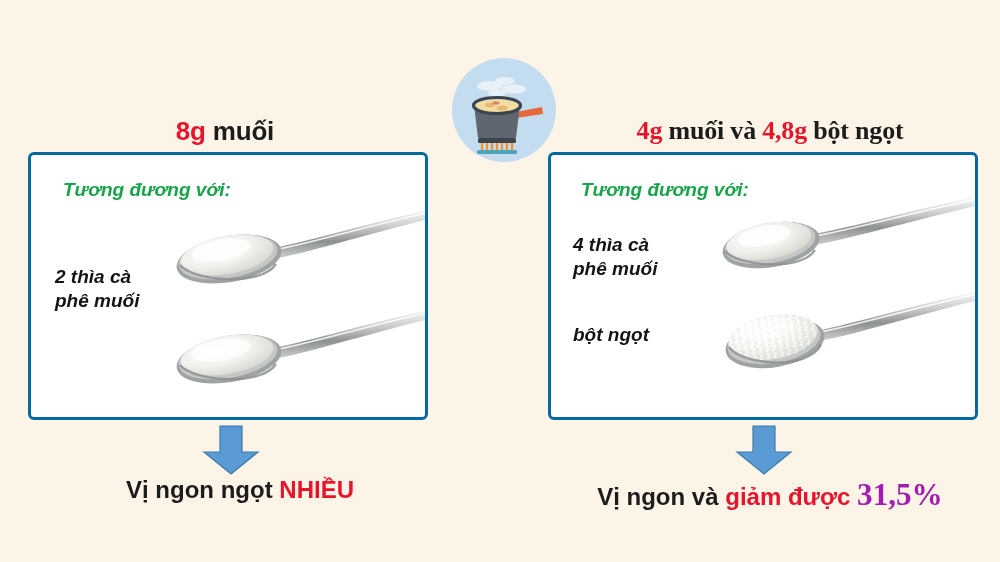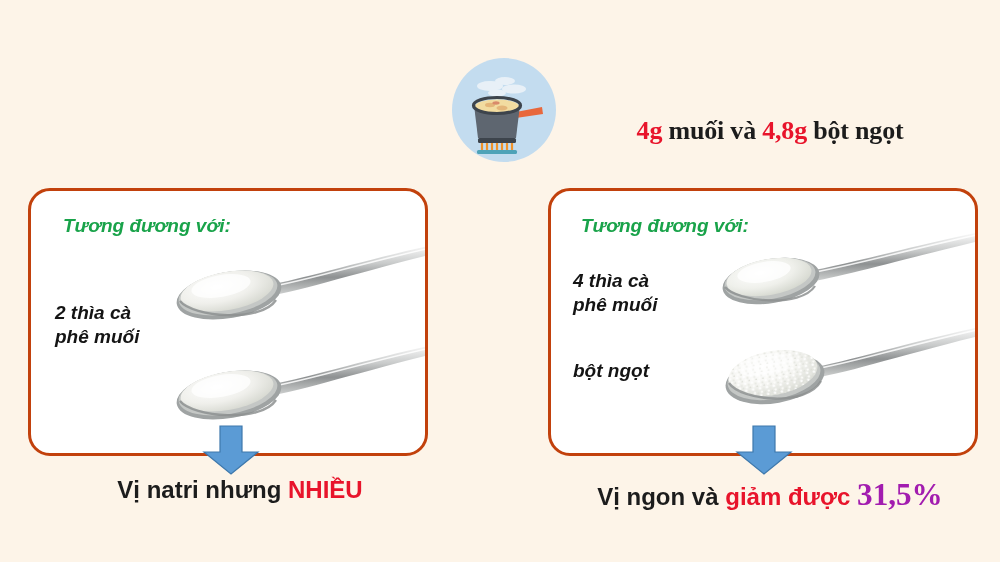--- a/index.html
+++ b/index.html
@@ -57,24 +57,23 @@
   }
   .col-head .red { color: #E8142B; }
   .col-head .dark { color: #1C1C1C; }
   #head-left  { left: 0;   top: 116px; width: 450px; text-align: center; }
   #head-right { left: 540px; top: 116px; width: 460px; text-align: center; font-family: Liberation Serif, serif; }
 
   
   .panel {
     position: absolute;
     background: #FFFFFF;
-    border: 3px solid #c2410c;
-    border-radius: 22px;
+    border: 3px solid #0369a1;
+    border-radius: 6px;
     overflow: hidden;
-    margin-top: 36px;
   }
   #panel-left  { left: 28px;  top: 152px; width: 400px; height: 268px; }
   #panel-right { left: 548px; top: 152px; width: 430px; height: 268px; }
 
   .equiv {
     position: absolute;
     left: 32px;
     top: 24px;
     font-size: 19px;
     font-style: italic;
@@ -153,20 +152,24 @@
         <line x1="40" y1="85" x2="40" y2="93"></line>
         <line x1="45" y1="85" x2="45" y2="94"></line>
         <line x1="50" y1="85" x2="50" y2="93"></line>
         <line x1="55" y1="85" x2="55" y2="94"></line>
         <line x1="60" y1="85" x2="60" y2="93"></line>
       </g>
       <rect x="25" y="92" width="40" height="4" rx="1.5" fill="#4FA3B8"></rect>
     </svg>
   </div>
 
+  <div class="col-head" id="head-left">
+    <span class="red">8g</span>
+    <span class="dark">muối</span>
+  </div>
 
   <div class="col-head" id="head-right">
     <span class="red">4g</span>
     <span class="dark">muối và</span>
     <span class="red">4,8g</span>
     <span class="dark">bột ngọt</span>
   </div>
 
   <div class="panel" id="panel-left">
     <div class="equiv">Tương đương với:</div>
@@ -298,21 +301,21 @@
   <svg class="arrow" id="arrow-left" width="62" height="52" viewBox="0 0 62 52">
     <path d="M20 2 H42 V28 H58 L31 50 L4 28 H20 Z" fill="#5B9BD5" stroke="#3E78AC" stroke-width="1.2"></path>
   </svg>
 
   <svg class="arrow" id="arrow-right" width="62" height="52" viewBox="0 0 62 52">
     <path d="M20 2 H42 V28 H58 L31 50 L4 28 H20 Z" fill="#5B9BD5" stroke="#3E78AC" stroke-width="1.2"></path>
   </svg>
 
   <div class="conclusion" id="concl-left">
     <div>
-      <span class="dark">Vị natri nhưng</span>
+      <span class="dark">Vị ngon ngọt</span>
       <span class="red">NHIỀU</span>
     </div>
   </div>
 
   <div class="conclusion" id="concl-right">
     <div>
       <span class="dark">Vị ngon và</span>
       <span class="red">giảm được</span>
       <span class="big">31,5%</span>
     </div>

